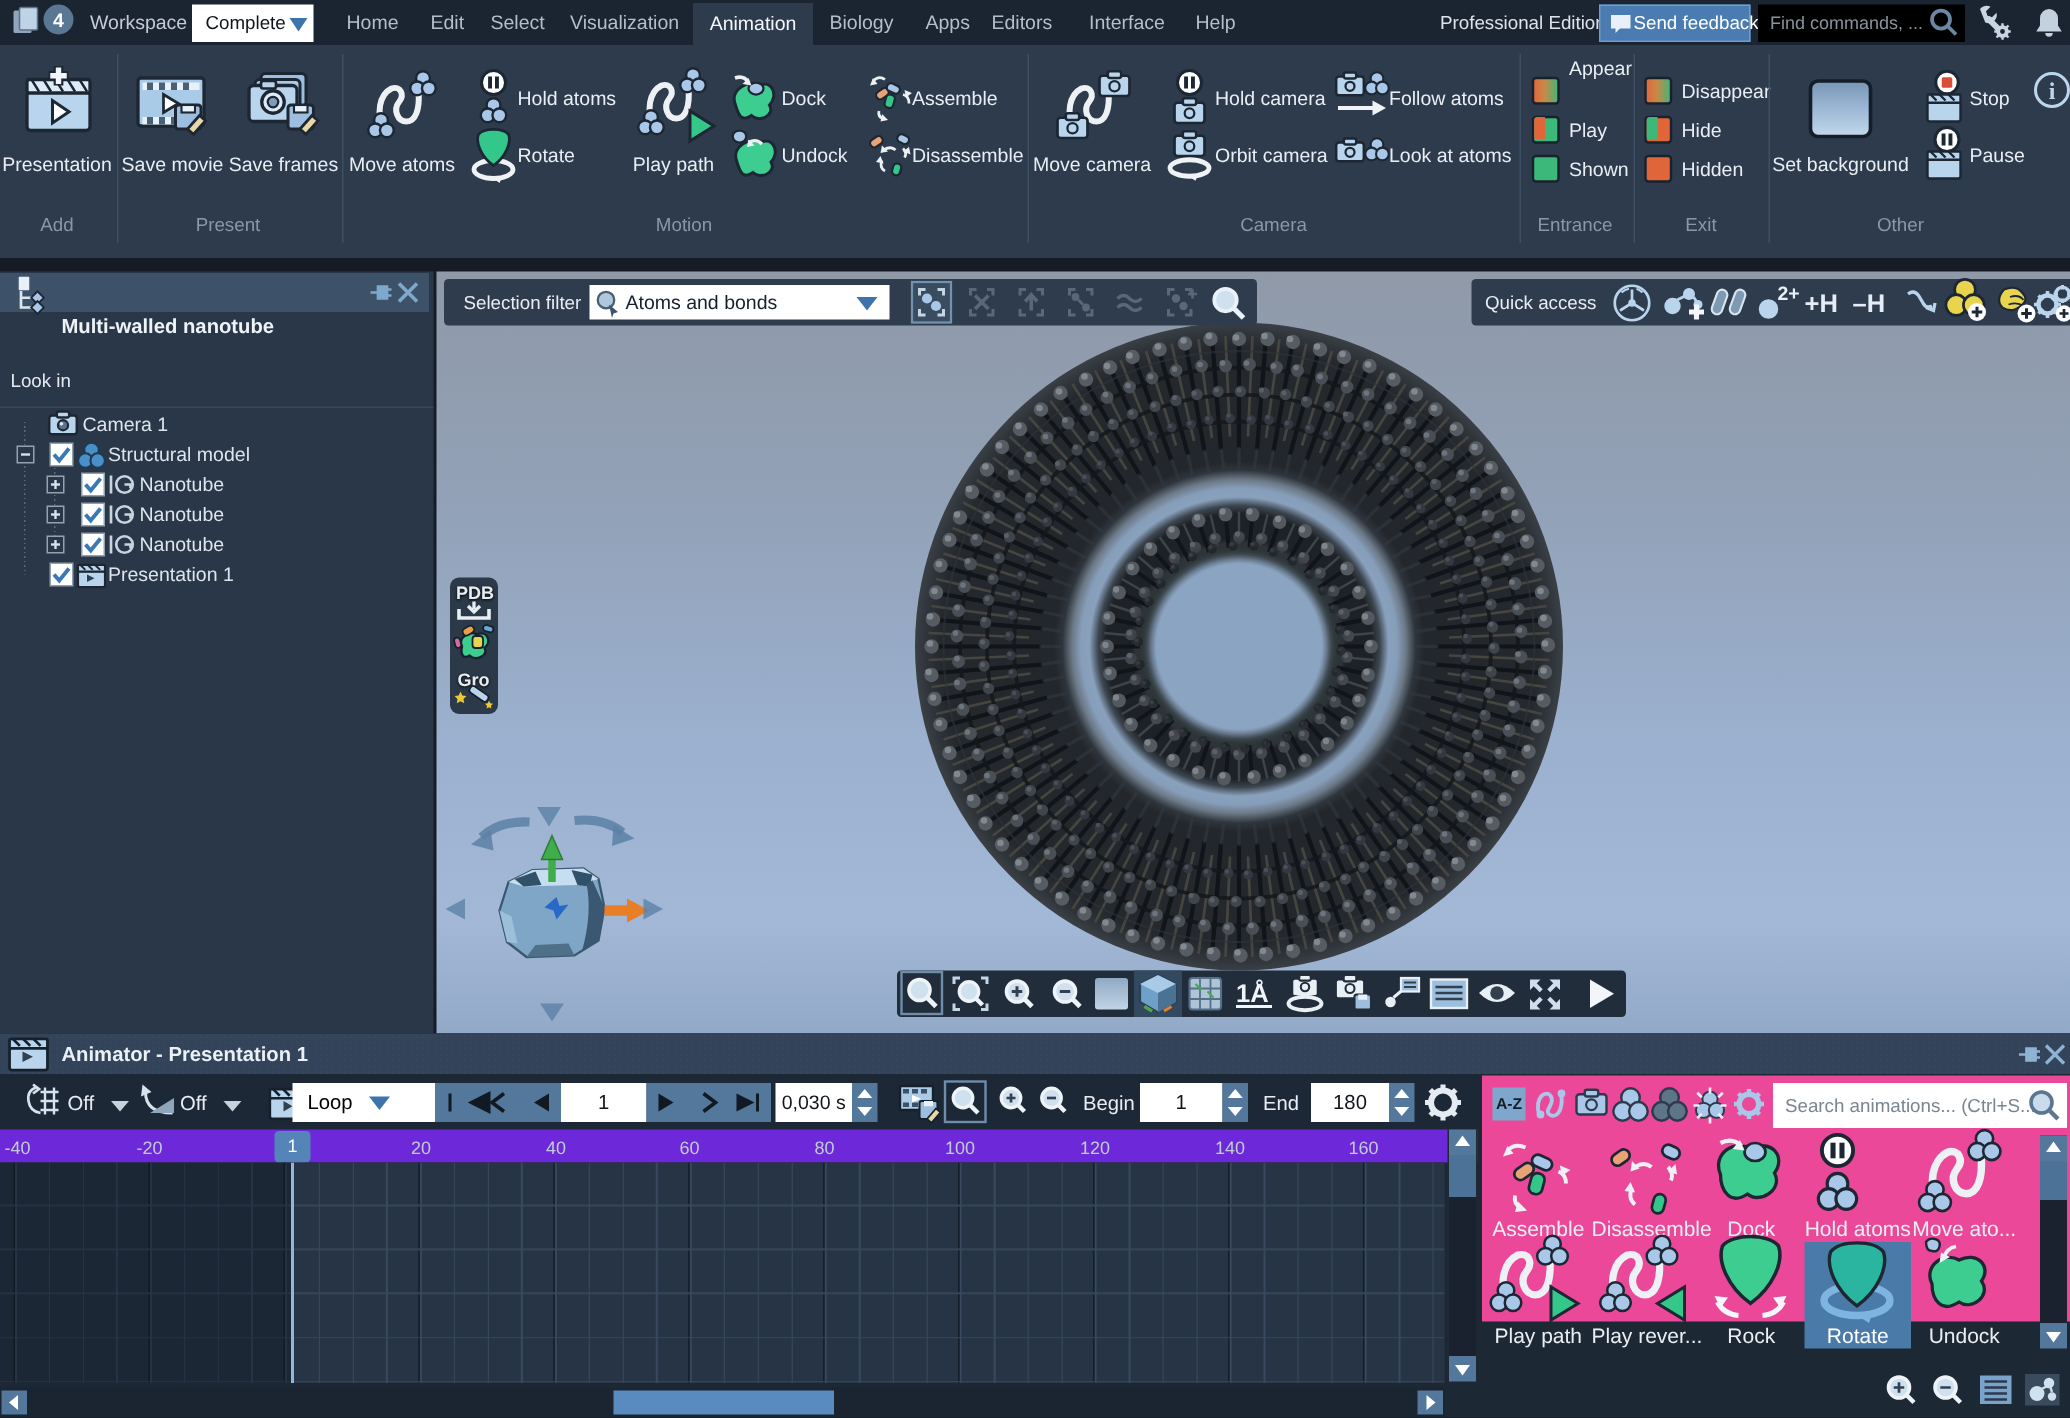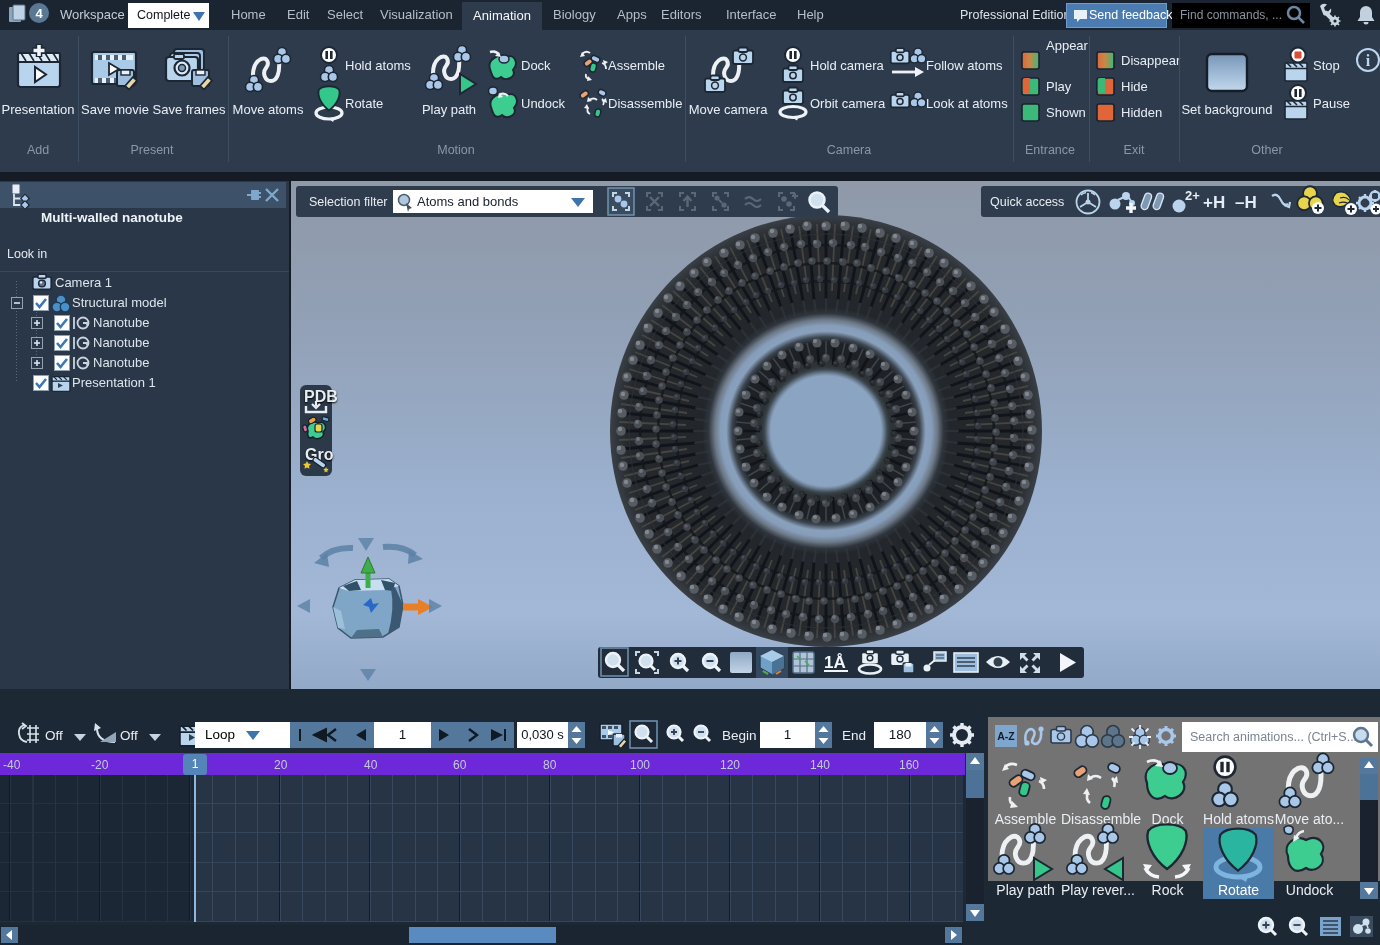--- a/index.html
+++ b/index.html
@@ -40,33 +40,33 @@
 
 
 #viewport { position:absolute; left:291px; top:181px; width:1089px; height:508px; overflow:hidden;
   background:linear-gradient(180deg,#8f99a8 0%, #92a1b7 30%, #9bb1cf 62%, #a2b8d6 85%, #93a9c8 100%); }
 #selbar { position:absolute; left:5px; top:5px; width:542px; height:31px; background:#2e3c4d; border-radius:3px; }
 #selbar .lbl { position:absolute; left:13px; top:9px; color:#e8edf3; font-size:12.5px; }
 #seldd { position:absolute; left:97px; top:4px; width:200px; height:23px; background:#fff; font-size:13px; color:#16202c; line-height:23px; }
 #quickbar { position:absolute; left:690px; top:5px; width:399px; height:31px; background:#2e3c4d; border-radius:3px 0 0 3px; }
 #quickbar .lbl { position:absolute; left:9px; top:9px; color:#e8edf3; font-size:12.5px; }
 #vbottom { position:absolute; left:307px; top:466px; width:486px; height:31px; background:#222d3b; border-radius:3px; }
-#pdbstrip { position:absolute; left:9px; top:204px; width:32px; height:91px; background:#2b3949; border-radius:6px; color:#e8edf2; font-weight:bold; font-size:16px;text-decoration:underline; }
+#pdbstrip { position:absolute; left:9px; top:204px; width:32px; height:91px; background:#2b3949; border-radius:6px; color:#e8edf2; font-weight:bold; font-size:12px;text-decoration:underline; }
 
 
 #animator { position:absolute; left:0; top:689px; width:1380px; height:256px; background:#1d2835; }
 #anim-title { position:absolute; left:0; top:0; width:1380px; height:27px; background:#33445a;
   background-image:radial-gradient(#3d506a33 25%, transparent 25%); background-size:4px 4px; }
 #anim-title .t { position:absolute; left:41px; top:6px; font-weight:bold; font-size:13.5px; color:#eaf0f6; }
 #anim-toolbar { position:absolute; left:0; top:28px; width:988px; height:36px; background:#1d2836; color:#e8edf3; font-size:13.5px; }
 #ruler { position:absolute; left:0; top:64px; width:985px; height:22px; background:#6d28d9; color:#c2ccd6; font-size:12px; }
 #grid { position:absolute; left:0; top:86px; width:963px; height:147px; background:#263445; overflow:hidden; }
 #hscroll { position:absolute; left:0; top:236px; width:963px; height:20px; background:#1b2531; }
 #vscroll { position:absolute; left:965px; top:64px; width:20px; height:169px; background:#1e2935; }
-#rightbrowser { position:absolute; left:988px; top:28px; width:392px; height:164px; background:#737373; }
+#rightbrowser { position:absolute; left:988px; top:28px; width:392px; height:164px; background:#ec4899; }
 .spinbox { position:absolute; height:26px; background:#fff; color:#10151c; text-align:center; line-height:26px; }
 .spinner { position:absolute; width:17px; height:26px; background:#54779c; }
 .cell-label { position:absolute; width:71px; text-align:center; font-size:14px; color:#e9eef2; white-space:nowrap; }
 </style>
 </head>
 <body>
 
 <div id="menubar">
   <svg width="60" height="30">
     <rect x="9" y="7" width="12" height="15" rx="1" fill="#8fa5bc"></rect>
@@ -1764,20 +1764,33 @@
     <svg width="32" height="31" style="left:416px;top:0">
         <path d="M6,6 h7 l-2.5,2.5 l4,4 l-2,2 l-4,-4 L6,13 Z M26,6 v7 l-2.5,-2.5 l-4,4 l-2,-2 l4,-4 L19,6 Z M6,26 v-7 l2.5,2.5 l4,-4 l2,2 l-4,4 l2.5,2.5 Z M26,26 h-7 l2.5,-2.5 l-4,-4 l2,-2 l4,4 l2.5,-2.5 Z" fill="#cfdeec"></path>
       </svg>
     <svg width="32" height="31" style="left:452px;top:0">
         <path d="M10,6 L10,25 L26,15.5 Z" fill="#f2f6fa"></path>
       </svg>
   </div>
 </div>
 
 <div id="animator">
+  <div id="anim-title">
+    <svg width="30" height="26" style="left:5px;top:1px">
+        <use href="#clapb" transform="translate(14,13) scale(1.15)" fill="#b9d5ee" stroke="#17212d" stroke-width="1.6"></use>
+        <path d="M10,11 L10,18 L17,14.5 Z" fill="#30404f"></path>
+      </svg>
+    <span class="t">Animator - Presentation 1</span>
+    <svg width="18" height="18" style="left:1344px;top:5px">
+        <path d="M2,9 h5 M7,5 h6 v8 h-6 Z M13,7 h3 M13,11 h3" stroke="#8fb3d4" stroke-width="1.8" fill="#8fb3d4"></path>
+      </svg>
+    <svg width="18" height="18" style="left:1361px;top:5px">
+        <path d="M3,3 L15,15 M15,3 L3,15" stroke="#8fb3d4" stroke-width="2.2"></path>
+      </svg>
+  </div>
   <div id="anim-toolbar">
     <svg width="30" height="30" style="left:14px;top:3px">
         <path d="M10,5 q-6,2 -5,9 q1,7 8,8 M8,3 l4,3 l-4,3" fill="none" stroke="#d8e2ec" stroke-width="1.8"></path>
         <path d="M13,8 h12 M13,14 h12 M13,20 h12 M16,5 v18 M22,5 v18" stroke="#d8e2ec" stroke-width="1.6"></path>
       </svg>
     <span style="position:absolute;left:45px;top:11px">Off</span>
     <svg width="14" height="10" style="left:73px;top:15px">
         <path d="M1,2 L13,2 L7,9 Z" fill="#c8d2dc"></path>
       </svg>
     <svg width="28" height="30" style="left:92px;top:3px">

